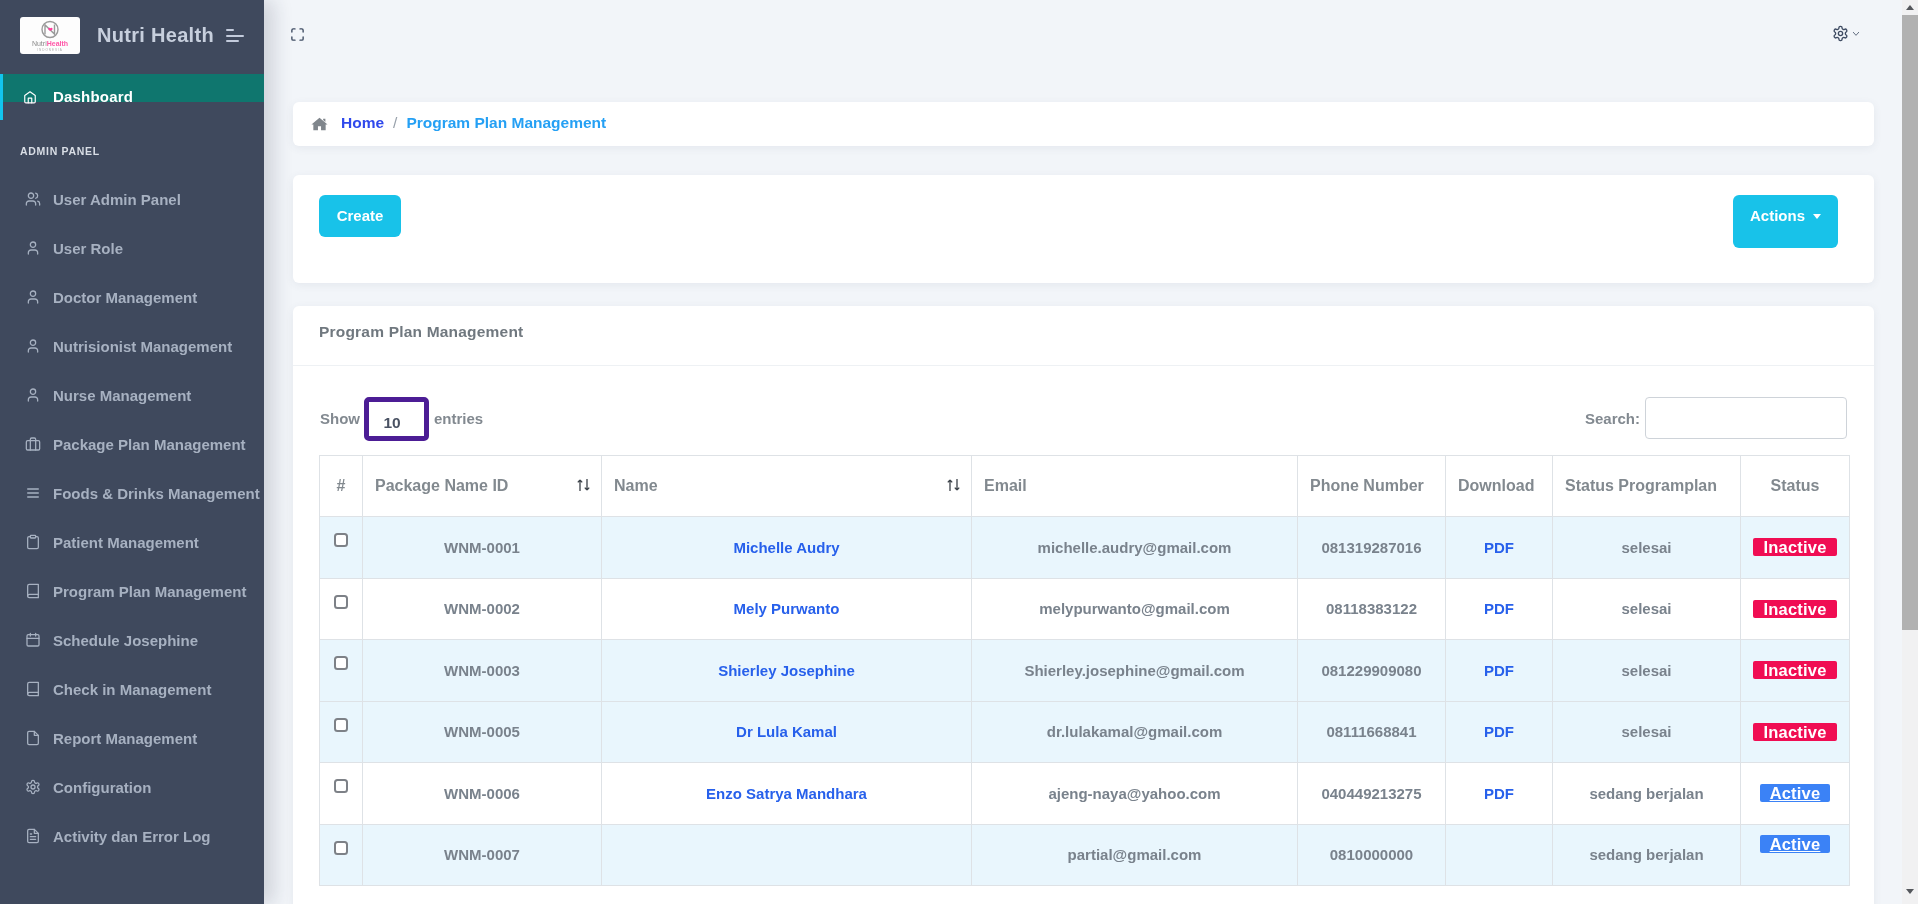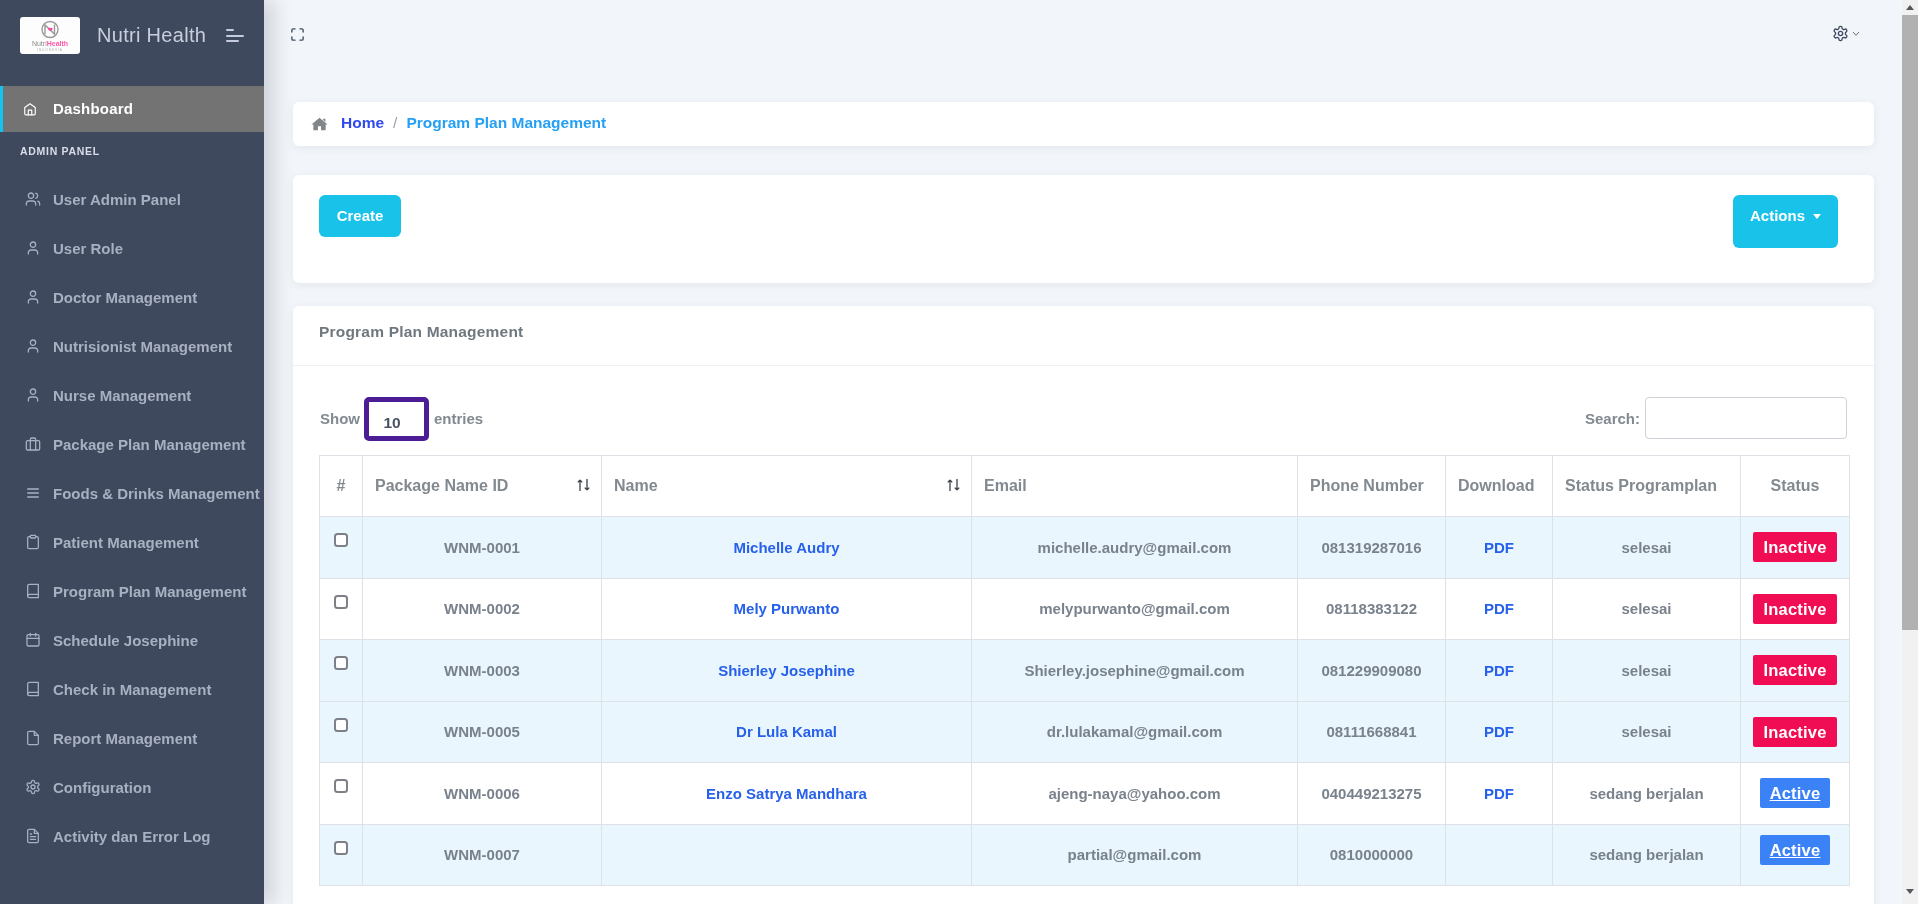--- a/index.html
+++ b/index.html
@@ -2,23 +2,23 @@
 <html><head>
 <meta charset="utf-8">
 <style>
 * { margin:0; padding:0; box-sizing:border-box; }
 html,body { width:1918px; height:904px; overflow:hidden; }
 body { font-family:"Liberation Sans",sans-serif; background:#f2f5f9; position:relative; }
 
 
 .sidebar { position:absolute; left:0; top:0; width:264px; height:904px; background:#3f495d; z-index:5; box-shadow:10px 0 18px rgba(30,40,60,.16); }
 .logo-box { position:absolute; left:20px; top:17px; width:60px; height:37px; background:#fdfdfd; border-radius:3px; }
-.brand { position:absolute; left:97px; top:24px; font-size:20px; font-weight:400; color:#c7cfdd; letter-spacing:.3px; }
+.brand { position:absolute; left:97px; top:24px; font-size:20px; font-weight:700; color:#c7cfdd; letter-spacing:.3px; }
 .hamb { position:absolute; left:226px; background:#c3cbdc; height:2px; border-radius:1px; }
-.nav-active { position:absolute; left:0; top:86px; width:264px; height:46px; background:#737373; }
+.nav-active { position:absolute; left:0; top:74px; width:264px; height:28px; background:#0f766e; }
 .nav-active .bar { position:absolute; left:0; top:0; width:3px; height:46px; background:#12c5ee; }
 .nav-active .txt { position:absolute; left:53px; top:14px; font-size:15px; font-weight:700; color:#fff; letter-spacing:.2px; }
 .admin-panel { position:absolute; left:20px; top:145px; font-size:10.5px; font-weight:700; color:#d9dee6; letter-spacing:.7px; }
 .item { position:absolute; left:0; width:264px; height:49px; }
 .item .ic { position:absolute; left:25px; top:16px; }
 .item .tx { position:absolute; left:53px; top:16px; font-size:15px; font-weight:600; color:#a7b1c1; white-space:nowrap; }
 
 
 .fsicon { position:absolute; left:290px; top:27px; z-index:1; }
 .gearicon { position:absolute; left:1832px; top:25px; z-index:1; }
@@ -54,21 +54,21 @@
 table.dt { position:absolute; left:26px; top:149px; width:1530px; border-collapse:collapse; table-layout:fixed; }
 .dt th, .dt td { border:1px solid #dee2e6; }
 .dt th { height:61px; font-size:16px; font-weight:700; color:#82898f; text-align:left; padding:0 0 0 12px; position:relative; }
 .dt th.c { text-align:center; padding:0; }
 .dt td { height:61.5px; font-size:15px; font-weight:600; color:#79828c; text-align:center; vertical-align:middle; }
 .dt tr.odd td { background:#e9f6fd; }
 .dt td.cb { vertical-align:top; padding-top:16px; }
 .dt a { color:#2760eb; text-decoration:none; font-weight:700; }
 .cbx { display:inline-block; width:14px; height:14px; border:2px solid #7d8187; border-radius:3.5px; background:#fff; }
 .sort { position:absolute; right:10px; top:21px; }
-.badge { display:inline-block; padding:6px 10px; line-height:18px; border-radius:2px; font-size:16.5px; font-weight:700; color:#fff; letter-spacing:.2px; }
+.badge { display:inline-block; padding:0 10px; line-height:18px; border-radius:2px; font-size:16.5px; font-weight:700; color:#fff; letter-spacing:.2px; }
 .b-red { background:#f00d53; }
 .b-teal { background:#3b82f6;text-decoration:underline; }
 
 
 .sbar { position:absolute; right:0; top:0; width:16px; height:904px; background:#f1f1f2; z-index:10; }
 .sbar .thumb { position:absolute; left:0; top:15px; width:16px; height:615px; background:#b1b1b1; }
 .sbar .tri-up { position:absolute; left:4px; top:5px; width:0; height:0; border-left:4px solid transparent; border-right:4px solid transparent; border-bottom:5px solid #54575c; }
 .sbar .tri-dn { position:absolute; left:4px; bottom:10px; width:0; height:0; border-left:4px solid transparent; border-right:4px solid transparent; border-top:5px solid #54575c; }
 svg { display:block; }
 </style>

